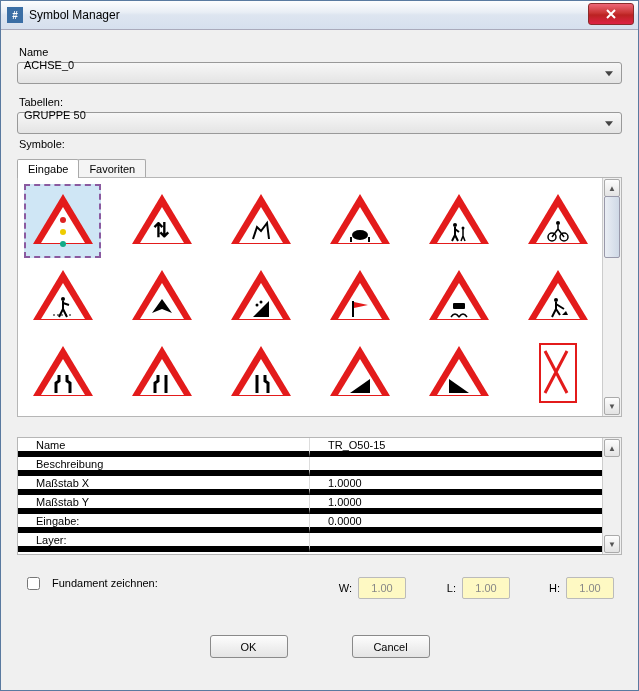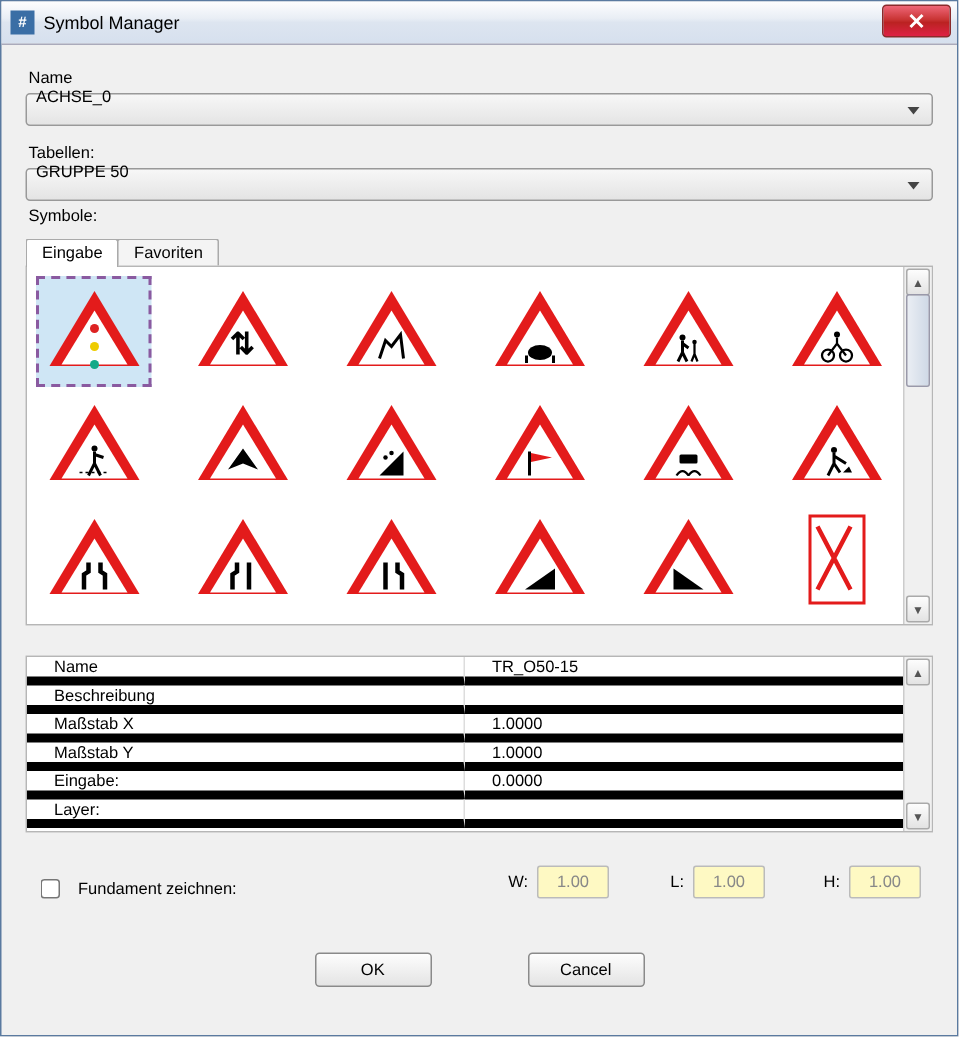--- a/index.html
+++ b/index.html
@@ -31,21 +31,21 @@
   .grid-scroll{width:18px;background:#f0f0f0;border-left:1px solid #ccc;position:relative}
   .grid-scroll .btn{height:16px;background:linear-gradient(to bottom,#fdfdfd,#e3e3e3);border:1px solid #aaa;margin:1px;border-radius:2px;display:flex;align-items:center;justify-content:center;font-size:8px;color:#555}
   .grid-scroll .thumb{position:absolute;top:18px;left:1px;right:1px;height:60px;background:linear-gradient(to right,#eaeef4,#cfd9e6);border:1px solid #99a;border-radius:2px}
   .props-outer{margin-top:20px;border:1px solid #b6b6b6;background:#fff;height:118px;display:flex;box-sizing:border-box}
   .props{flex:1;display:grid;grid-template-columns:1fr 1fr;grid-auto-rows:19px}
   .pcell{border-right:1px solid #ddd;border-bottom:6px solid #000000;padding:2px 18px;font-size:11px;display:flex;align-items:center;box-sizing:border-box}
   .pcell.val{border-right:none}
   .props-scroll{width:18px;background:#f0f0f0;border-left:1px solid #ccc;position:relative}
   .props-scroll .btn{height:16px;background:linear-gradient(to bottom,#fdfdfd,#e3e3e3);border:1px solid #aaa;margin:1px;border-radius:2px;display:flex;align-items:center;justify-content:center;font-size:8px;color:#555}
   .props-scroll .btn.bot{position:absolute;bottom:0;left:0;right:0}
-  .foundation{margin-top:22px;display:flex;align-items:flex-end;gap:6px;padding:0 8px}
+  .foundation{margin-top:22px;display:flex;align-items:flex-start;gap:6px;padding:0 8px}
   .foundation input[type=checkbox]{margin:0 6px 0 2px}
   .foundation .lab{margin-right:auto}
   .dimgrp{display:flex;align-items:center;gap:6px;margin-left:28px}
   .dimgrp .dlab{width:16px;text-align:right}
   .numbox{width:42px;height:18px;border:1px solid #bbb;background:#fef9c3;color:#888;text-align:center;font-size:11px;border-radius:2px}
   .buttons{display:flex;justify-content:center;gap:64px;margin-top:36px}
   .buttons button{width:78px;height:23px;background:linear-gradient(to bottom,#fdfdfd,#e4e4e4);border:1px solid #8a8a8a;border-radius:3px;font-size:11px;font-family:inherit}
 </style>
 </head>
 <body>

